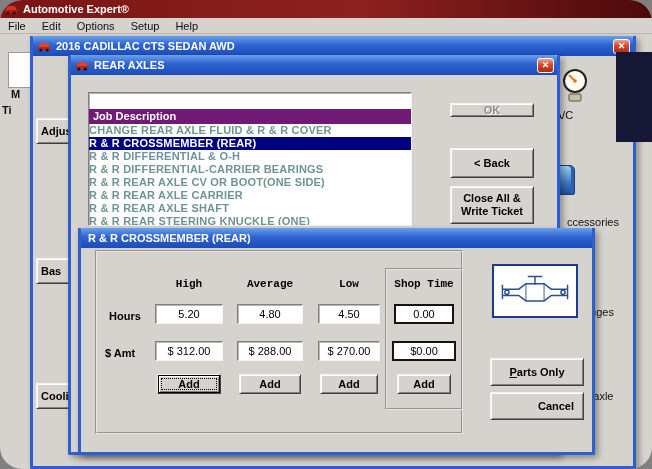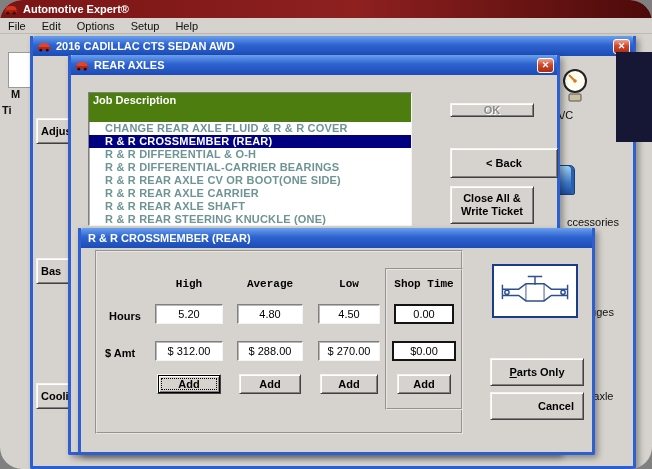--- a/index.html
+++ b/index.html
@@ -44,23 +44,23 @@
 
   .group-box { position:absolute; border:2px groove #e8e6e2; }
 
   .hdr { position:absolute; font-weight:bold; font-size:11px; text-align:center; color:#000;font-family:Liberation Mono, monospace; }
   .rowlbl { position:absolute; font-weight:bold; font-size:11px; color:#000; }
 
   
   .list-box { position:absolute; background:#fff; overflow:hidden;
     border:1px solid; border-color:#808080 #f5f4f0 #f5f4f0 #808080;
     box-shadow:inset 1px 1px 0 rgba(0,0,0,.3); }
-  .list-header { background:#4d7c0f; color:#fff; font-weight:bold; font-size:11px; height:29px;
-    line-height:15px; padding-left:4px; }
-  .list-item { height:13px; line-height:13px; font-size:11px; padding-left:16px; color:#6e9494;
+  .list-header { background:#701a75; color:#fff; font-weight:bold; font-size:11px; height:15px;
+    line-height:15px; padding-left:4px;margin-top:16px; }
+  .list-item { height:13px; line-height:13px; font-size:11px; padding-left:0; color:#6e9494;
     white-space:nowrap; font-weight:bold; letter-spacing:.2px; }
   .list-item.selected { background:#000080; color:#fff; }
 
   
   .bg-label { position:absolute; font-size:11px; color:#101010; white-space:nowrap; }
   .left-btn { width:82px; height:26px; justify-content:flex-start; padding-left:4px; }
   .navy-block { position:absolute; background:#161635; }
   .white-chip { position:absolute; background:#fff; border:1px solid #9a9a9a; }
   .ac-icon { position:absolute; width:26px; height:30px; border-radius:5px 5px 2px 2px;
     background:linear-gradient(180deg,#9fd4f2 0%, #3e78c8 60%, #1e4f9e 100%);
@@ -163,21 +163,21 @@
       <div class="list-item">R &amp; R REAR AXLE CV OR BOOT(ONE SIDE)</div>
       <div class="list-item">R &amp; R REAR AXLE CARRIER</div>
       <div class="list-item">R &amp; R REAR AXLE SHAFT</div>
       <div class="list-item">R &amp; R REAR STEERING KNUCKLE (ONE)</div>
       <div class="list-item">R &amp; R REAR WHEEL HUB</div>
     </div>
 
     <div class="btn disabled" style="left:379px; top:48px; width:84px; height:14px;">
       <span>OK</span>
     </div>
-    <div class="btn" style="left:379px; top:93px; width:108px; height:30px;">
+    <div class="btn" style="left:379px; top:93px; width:84px; height:30px;">
       <span>&lt; Back</span>
     </div>
     <div class="btn" style="left:379px; top:131px; width:84px; height:38px; padding:0 3px;">
       <span>Close All &amp; Write Ticket</span>
     </div>
   </div>
 
   <div class="xp-window" style="left:78px; top:228px; width:517px; height:227px; z-index:5;">
     <div class="titlebar-blue">
       <span style="margin-left:3px;">R &amp; R CROSSMEMBER (REAR)</span>

